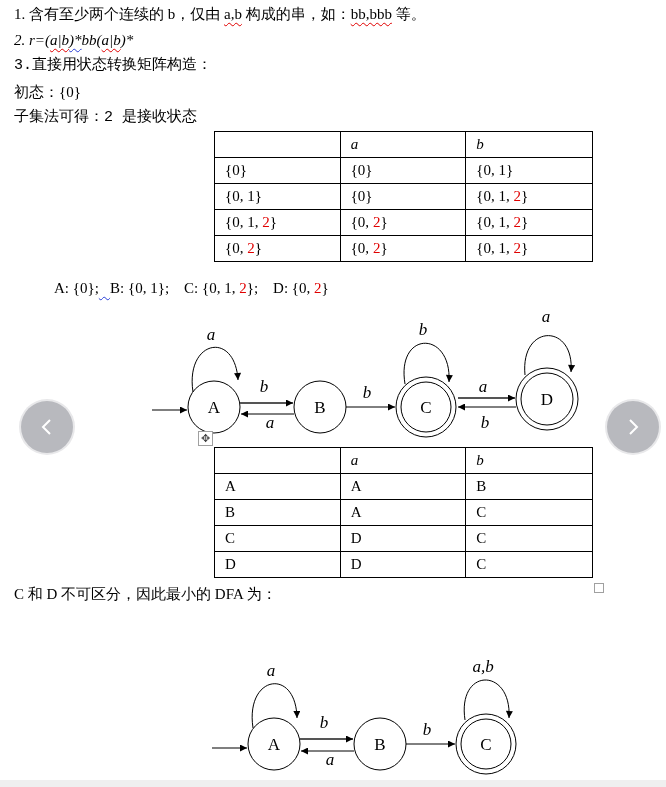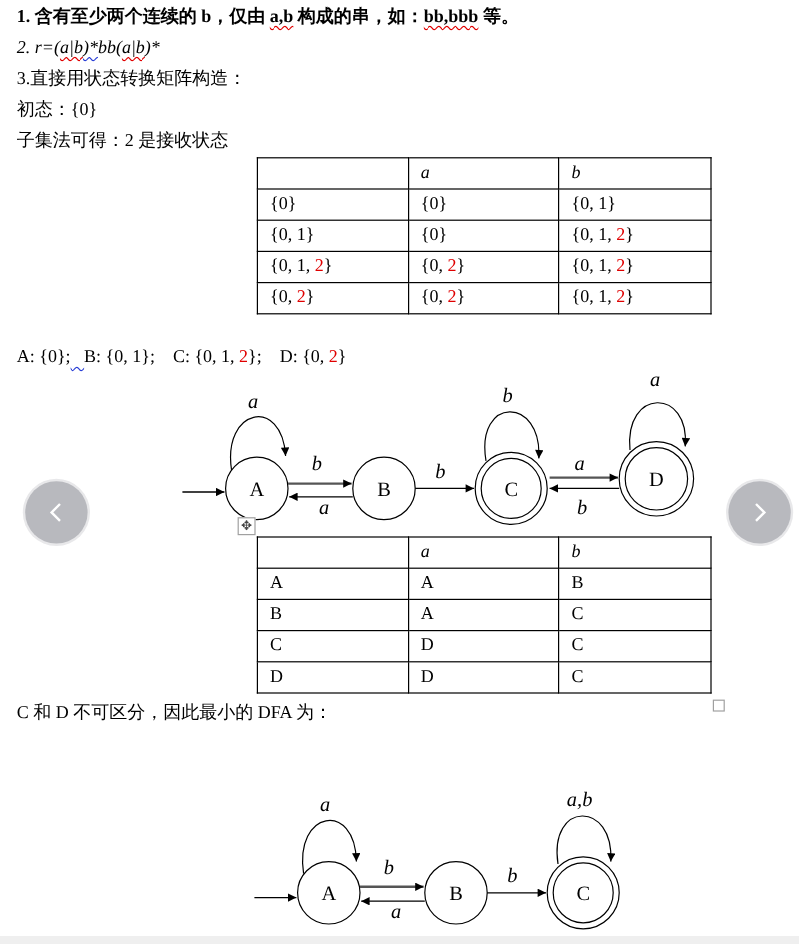--- a/index.html
+++ b/index.html
@@ -16,29 +16,29 @@
             box-shadow:0 0 0 2px #e8e8ea; display:flex; align-items:center; justify-content:center; cursor:pointer; }
   .bottom-bar { position:absolute; left:0; top:780px; width:666px; height:7px; background:#efefef; }
   .move-handle { position:absolute; left:198px; top:431px; width:13px; height:13px; border:1px solid #a0a0a0; background:#fff;
                  font-size:11px; line-height:13px; text-align:center; color:#444; font-family:"DejaVu Sans",sans-serif; }
   .resize-handle { position:absolute; left:594px; top:583px; width:8px; height:8px; border:1px solid #a0a0a0; background:#fff; }
   svg text { font-family:"Liberation Serif","DejaVu Serif",serif; }
 </style>
 </head>
 <body>
 
-<div class="line" style="top:4px;font-weight:bold;">
+<div class="line" style="top:4px;">
   <span>1.  含有至少两个连续的 b，仅由 </span><span class="squig-red">a,b</span><span> 构成的串，如：</span><span class="squig-red">bb,bbb</span><span> 等。</span>
 </div>
 <div class="line" style="top:30px;font-style:italic;">
   <span>2. r=(</span><span class="squig-red">a|b</span><span class="squig-blue">)*</span><span>bb(</span><span class="squig-red">a|b</span><span>)*</span>
 </div>
-<div class="line" style="top:56px;">3.直接用状态转换矩阵构造：</div>
+<div class="line" style="top:56px;font-family:Liberation Mono, monospace;">3.直接用状态转换矩阵构造：</div>
 <div class="line" style="top:82px;text-align:right;">初态：{0}</div>
-<div class="line" style="top:108px;">子集法可得：2 是接收状态</div>
+<div class="line" style="top:108px;font-family:Liberation Mono, monospace;">子集法可得：2 是接收状态</div>
 
 <table class="tt" style="left:214px; top:131px; width:379px;">
   <colgroup>
       <col style="width:126px">
       <col style="width:126px">
       <col style="width:127px">
     </colgroup>
   <tbody>
       <tr>
     <td></td>
@@ -61,21 +61,21 @@
     <td><span>{0, 1, </span><span class="red">2</span><span>}</span></td>
   </tr>
   <tr>
     <td><span>{0, </span><span class="red">2</span><span>}</span></td>
     <td><span>{0, </span><span class="red">2</span><span>}</span></td>
     <td><span>{0, 1, </span><span class="red">2</span><span>}</span></td>
   </tr>
 </tbody>
   </table>
 
-<div class="line" style="top:288px;">
+<div class="line" style="top:278px;margin-left:40px;">
   <span>A: {0};</span><span class="squig-blue">&nbsp;&nbsp;&nbsp;</span><span>B: {0, 1};</span>&nbsp;&nbsp;&nbsp;&nbsp;<span>C: {0, 1, </span><span class="red">2</span><span>};</span>&nbsp;&nbsp;&nbsp;&nbsp;<span>D: {0, </span><span class="red">2</span><span>}</span>
 </div>
 
 <svg style="position:absolute; left:0; top:300px;" width="666" height="140" viewBox="0 300 666 140">
   <defs>
     <marker id="arr" viewBox="0 0 10 10" refX="10" refY="5" markerWidth="8" markerHeight="7" orient="auto" markerUnits="userSpaceOnUse">
       <path d="M0,0 L10,5 L0,10 z" fill="#000"></path>
     </marker>
   </defs>
 

